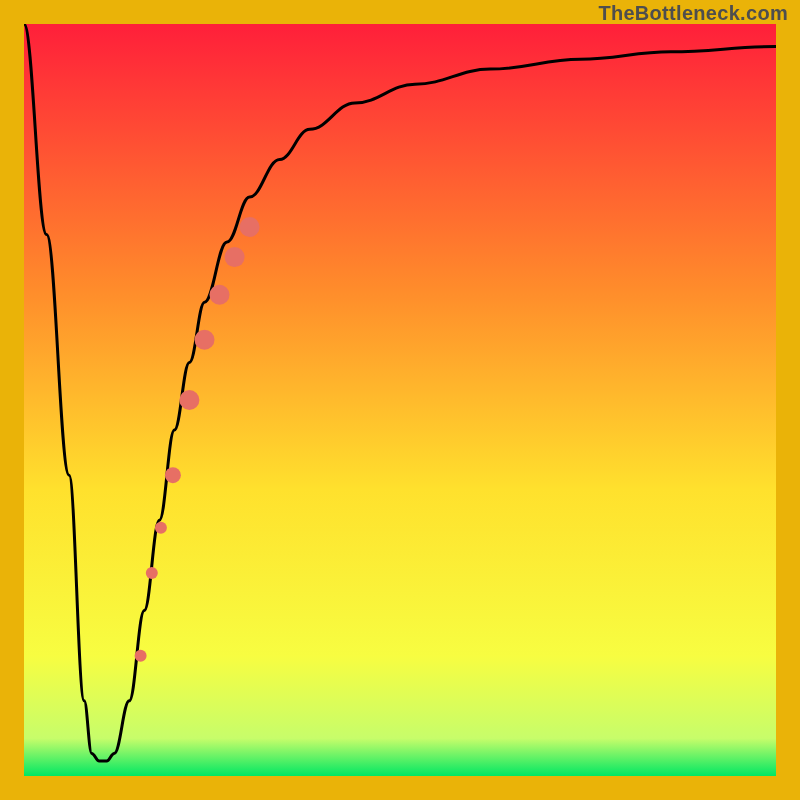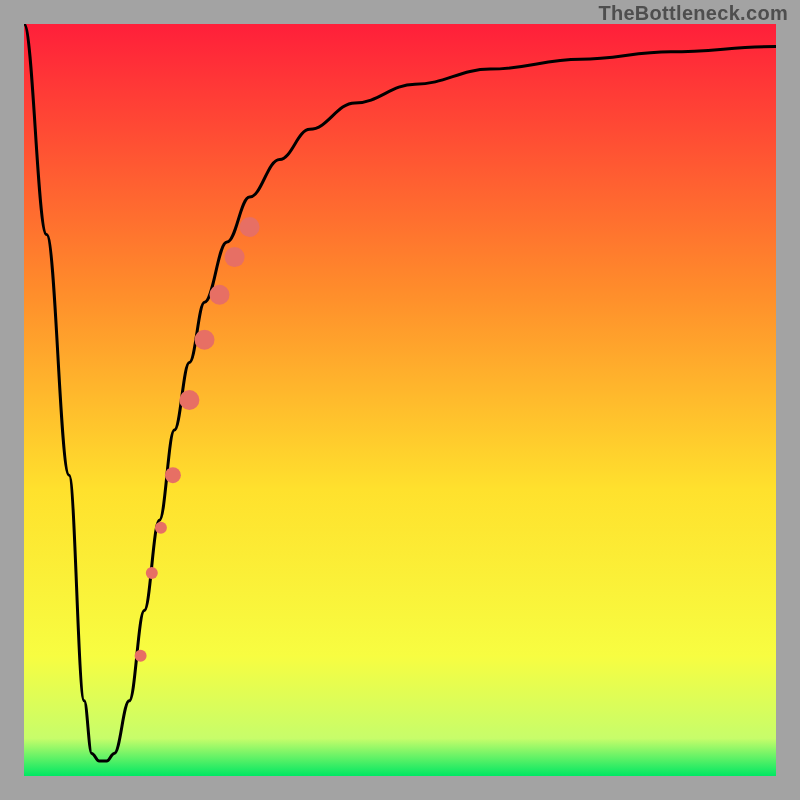--- a/index.html
+++ b/index.html
@@ -7,21 +7,21 @@
     padding: 0;
     width: 800px;
     height: 800px;
     overflow: hidden;
     background: #000;
     font-family: Arial, Helvetica, sans-serif;
   }
   .frame {
     position: absolute;
     inset: 0;
-    background: #a3a3a3;
+    background: #eab308;
   }
   .plot {
     position: absolute;
     left: 24px;
     top: 24px;
     width: 752px;
     height: 752px;
   }
   .plot svg {
     display: block;

